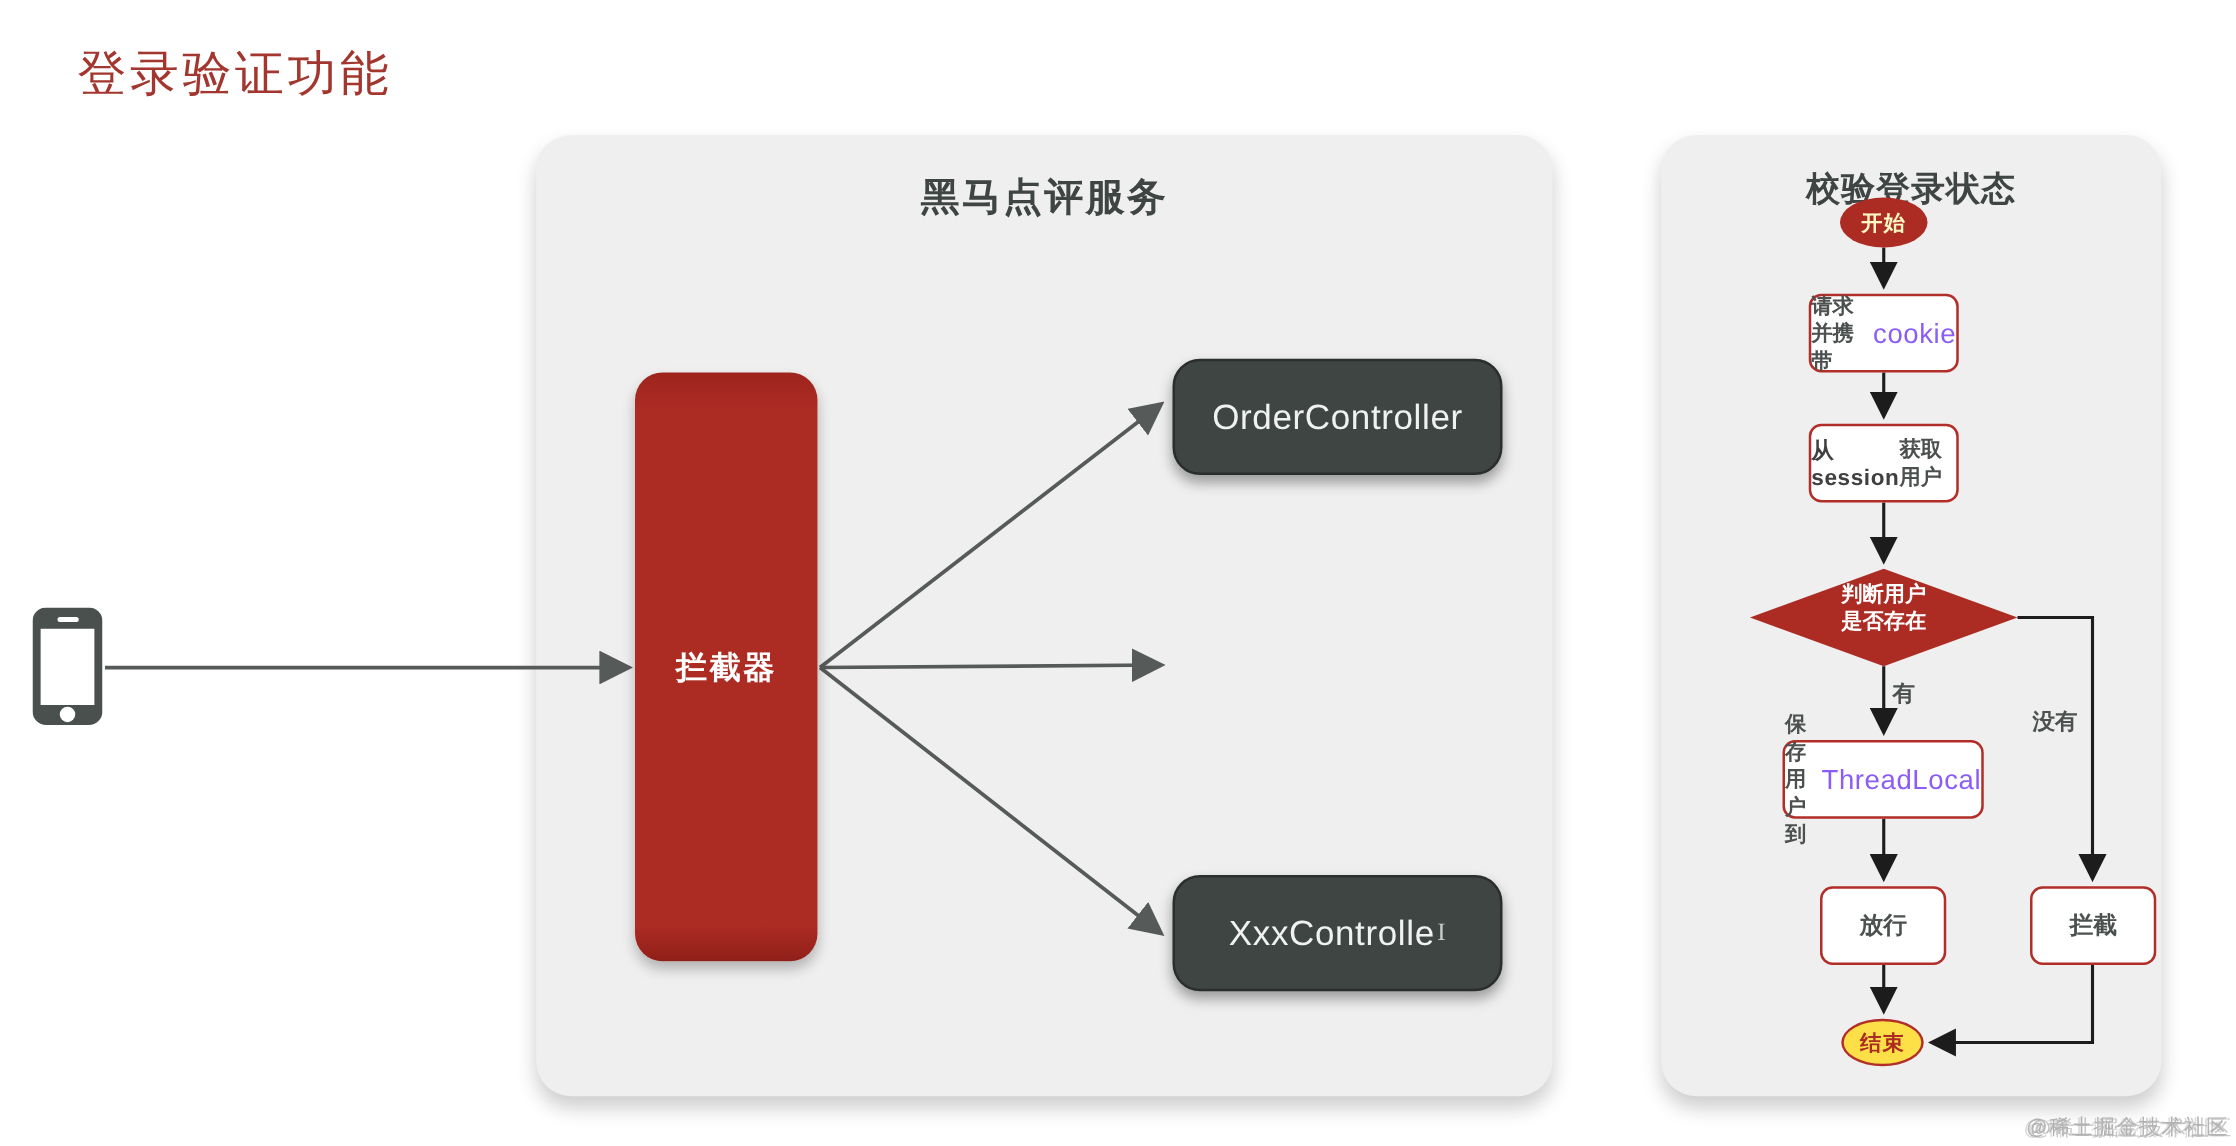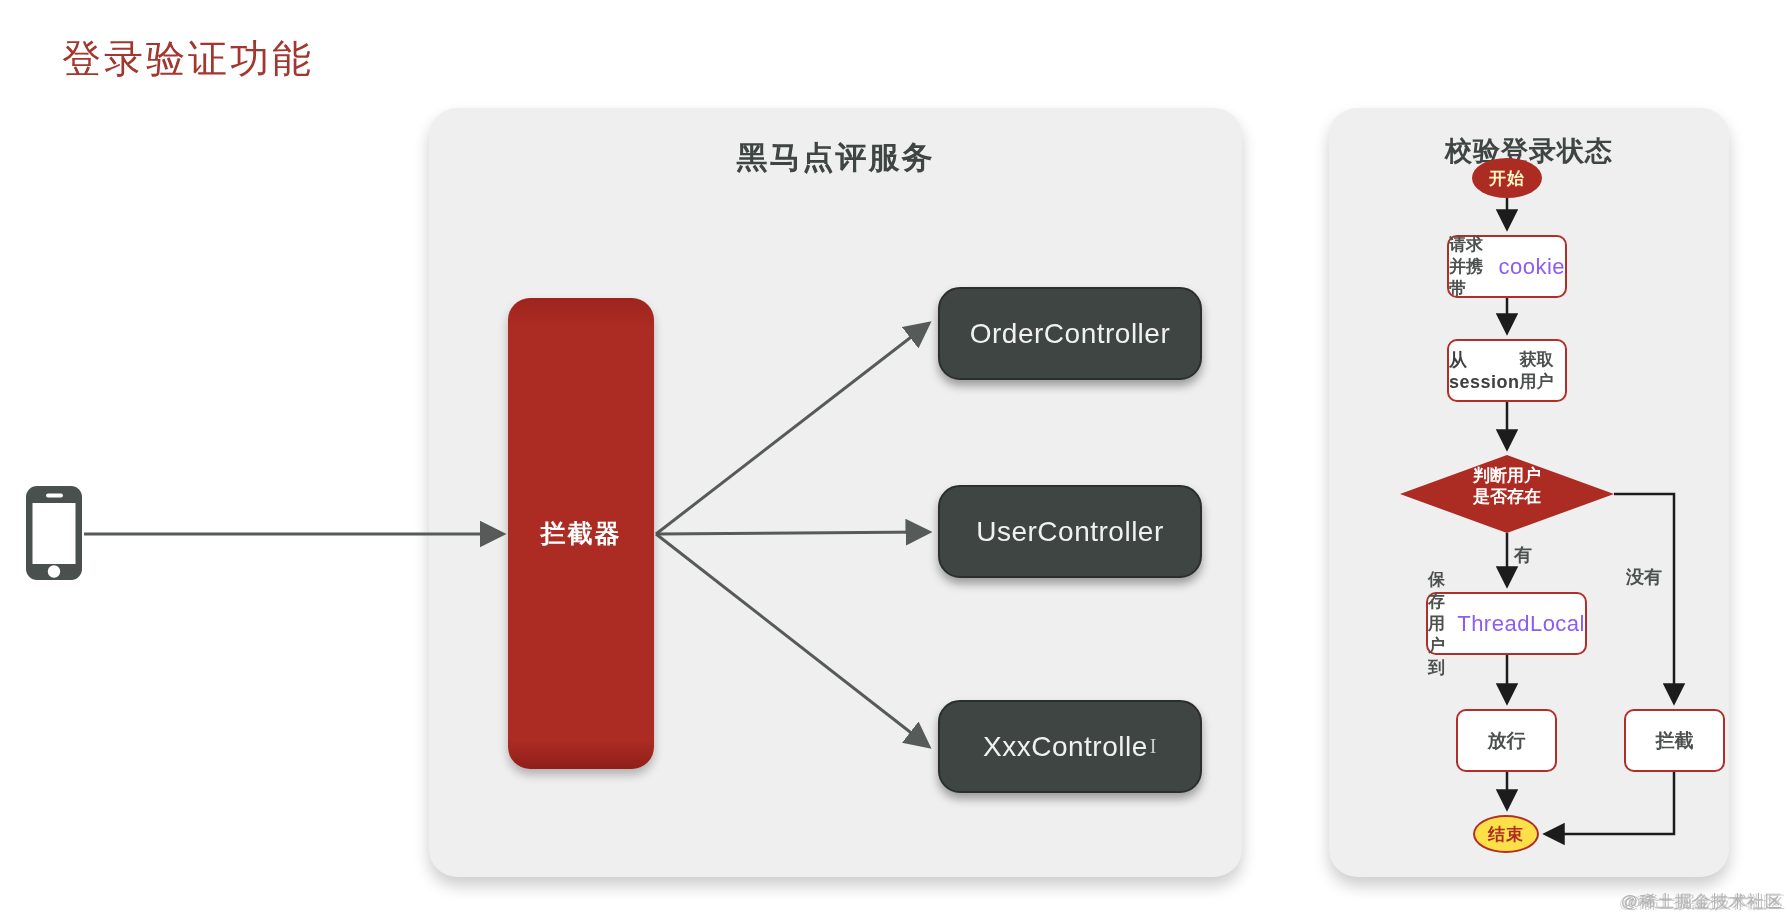--- a/index.html
+++ b/index.html
@@ -83,23 +83,20 @@
 <div class="panel panel-main">
   <div class="panel-title">黑马点评服务</div>
 
   <div class="interceptor">
     <span>拦截器</span>
   </div>
 
   <div class="controller ctrl-0">
     <span>OrderController</span>
   </div>
-  <div class="controller ctrl-1">
-    <span>UserController</span>
-  </div>
   <div class="controller ctrl-2">
     <span>XxxControlle</span>
     <span class="text-cursor">I</span>
   </div>
 </div>
 
 <div class="panel panel-flow">
   <div class="panel-title">校验登录状态</div>
 
   <svg class="wires-flow" width="400" height="769" viewBox="0 0 400 769">

